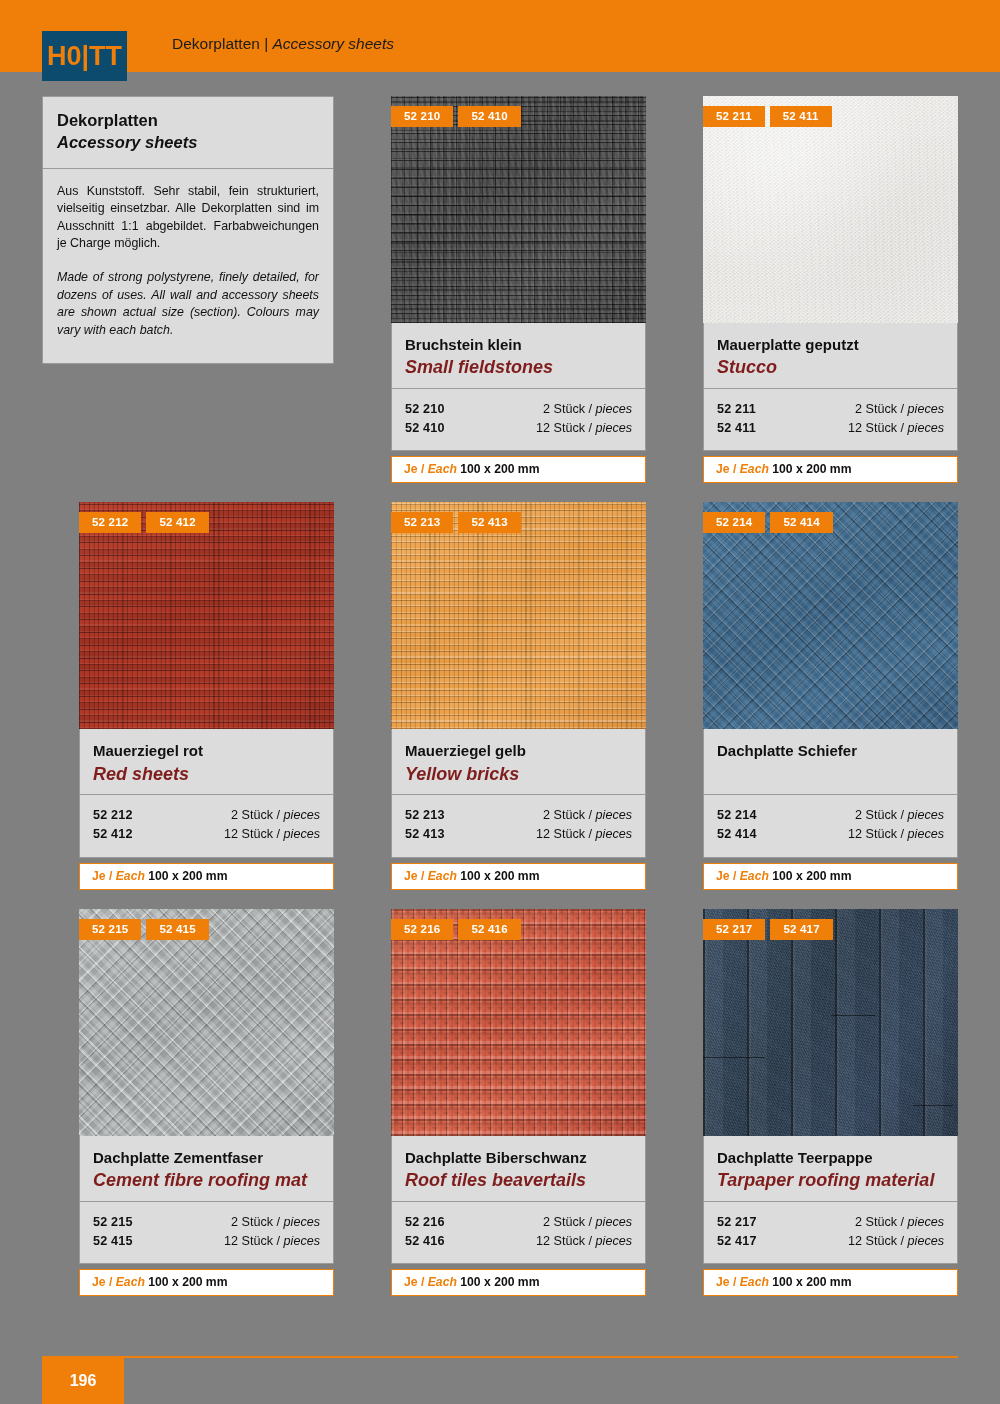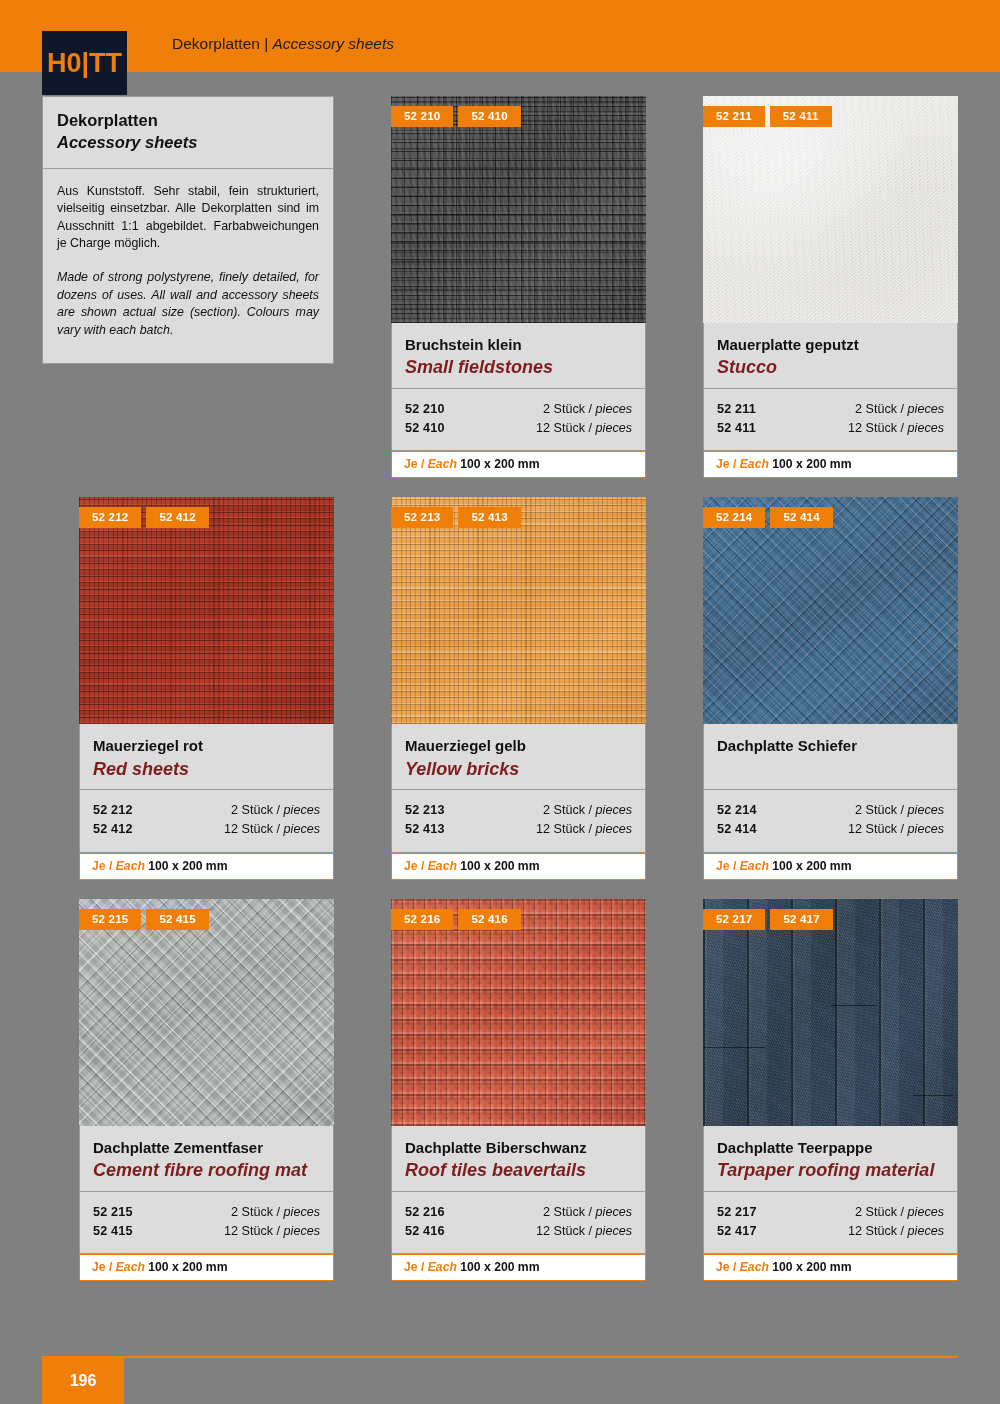--- a/index.html
+++ b/index.html
@@ -11,22 +11,22 @@
     position:relative;
     overflow:hidden;
   }
 
   
   .header {
     position:absolute; left:0; top:0; width:1000px; height:72px;
     background:#ef7f09;
   }
   .logo {
-    position:absolute; left:42px; top:31px; width:85px; height:64px;
-    background:#0f172a;
+    position:absolute; left:42px; top:31px; width:85px; height:50px;
+    background:#0c4a6e;
     display:flex; align-items:center; justify-content:center;
   }
   .logo-text {
     font-size:27px; font-weight:bold; color:#ef7f09;
     letter-spacing:0px; line-height:1;
   }
   .header-title {
     position:absolute; left:172px; top:35px;
     font-size:15.5px; color:#1b1b1b;
   }
@@ -93,20 +93,21 @@
   .art-row {
     display:flex; justify-content:space-between; align-items:baseline;
     font-size:12.6px; line-height:1.52; color:#111;
   }
   .art-no { font-weight:bold; letter-spacing:0.2px; }
   .art-qty { white-space:nowrap; }
   .art-qty .it { font-style:italic;margin-top:41px; }
 
   .card-size {
     background:#ffffff; border:1.6px solid #ef7f09;
+    margin-top:5px;
     padding:5px 12px 6px 12px;
     font-size:12.2px; font-weight:bold; color:#111;
   }
   .card-size .lbl { color:#ef7f09; }
   .card-size .lbl .it { font-style:italic; }
 
   
   .footer-rule {
     position:absolute; left:42px; top:1356px; width:916px; height:2px;
     background:#ef7f09;

